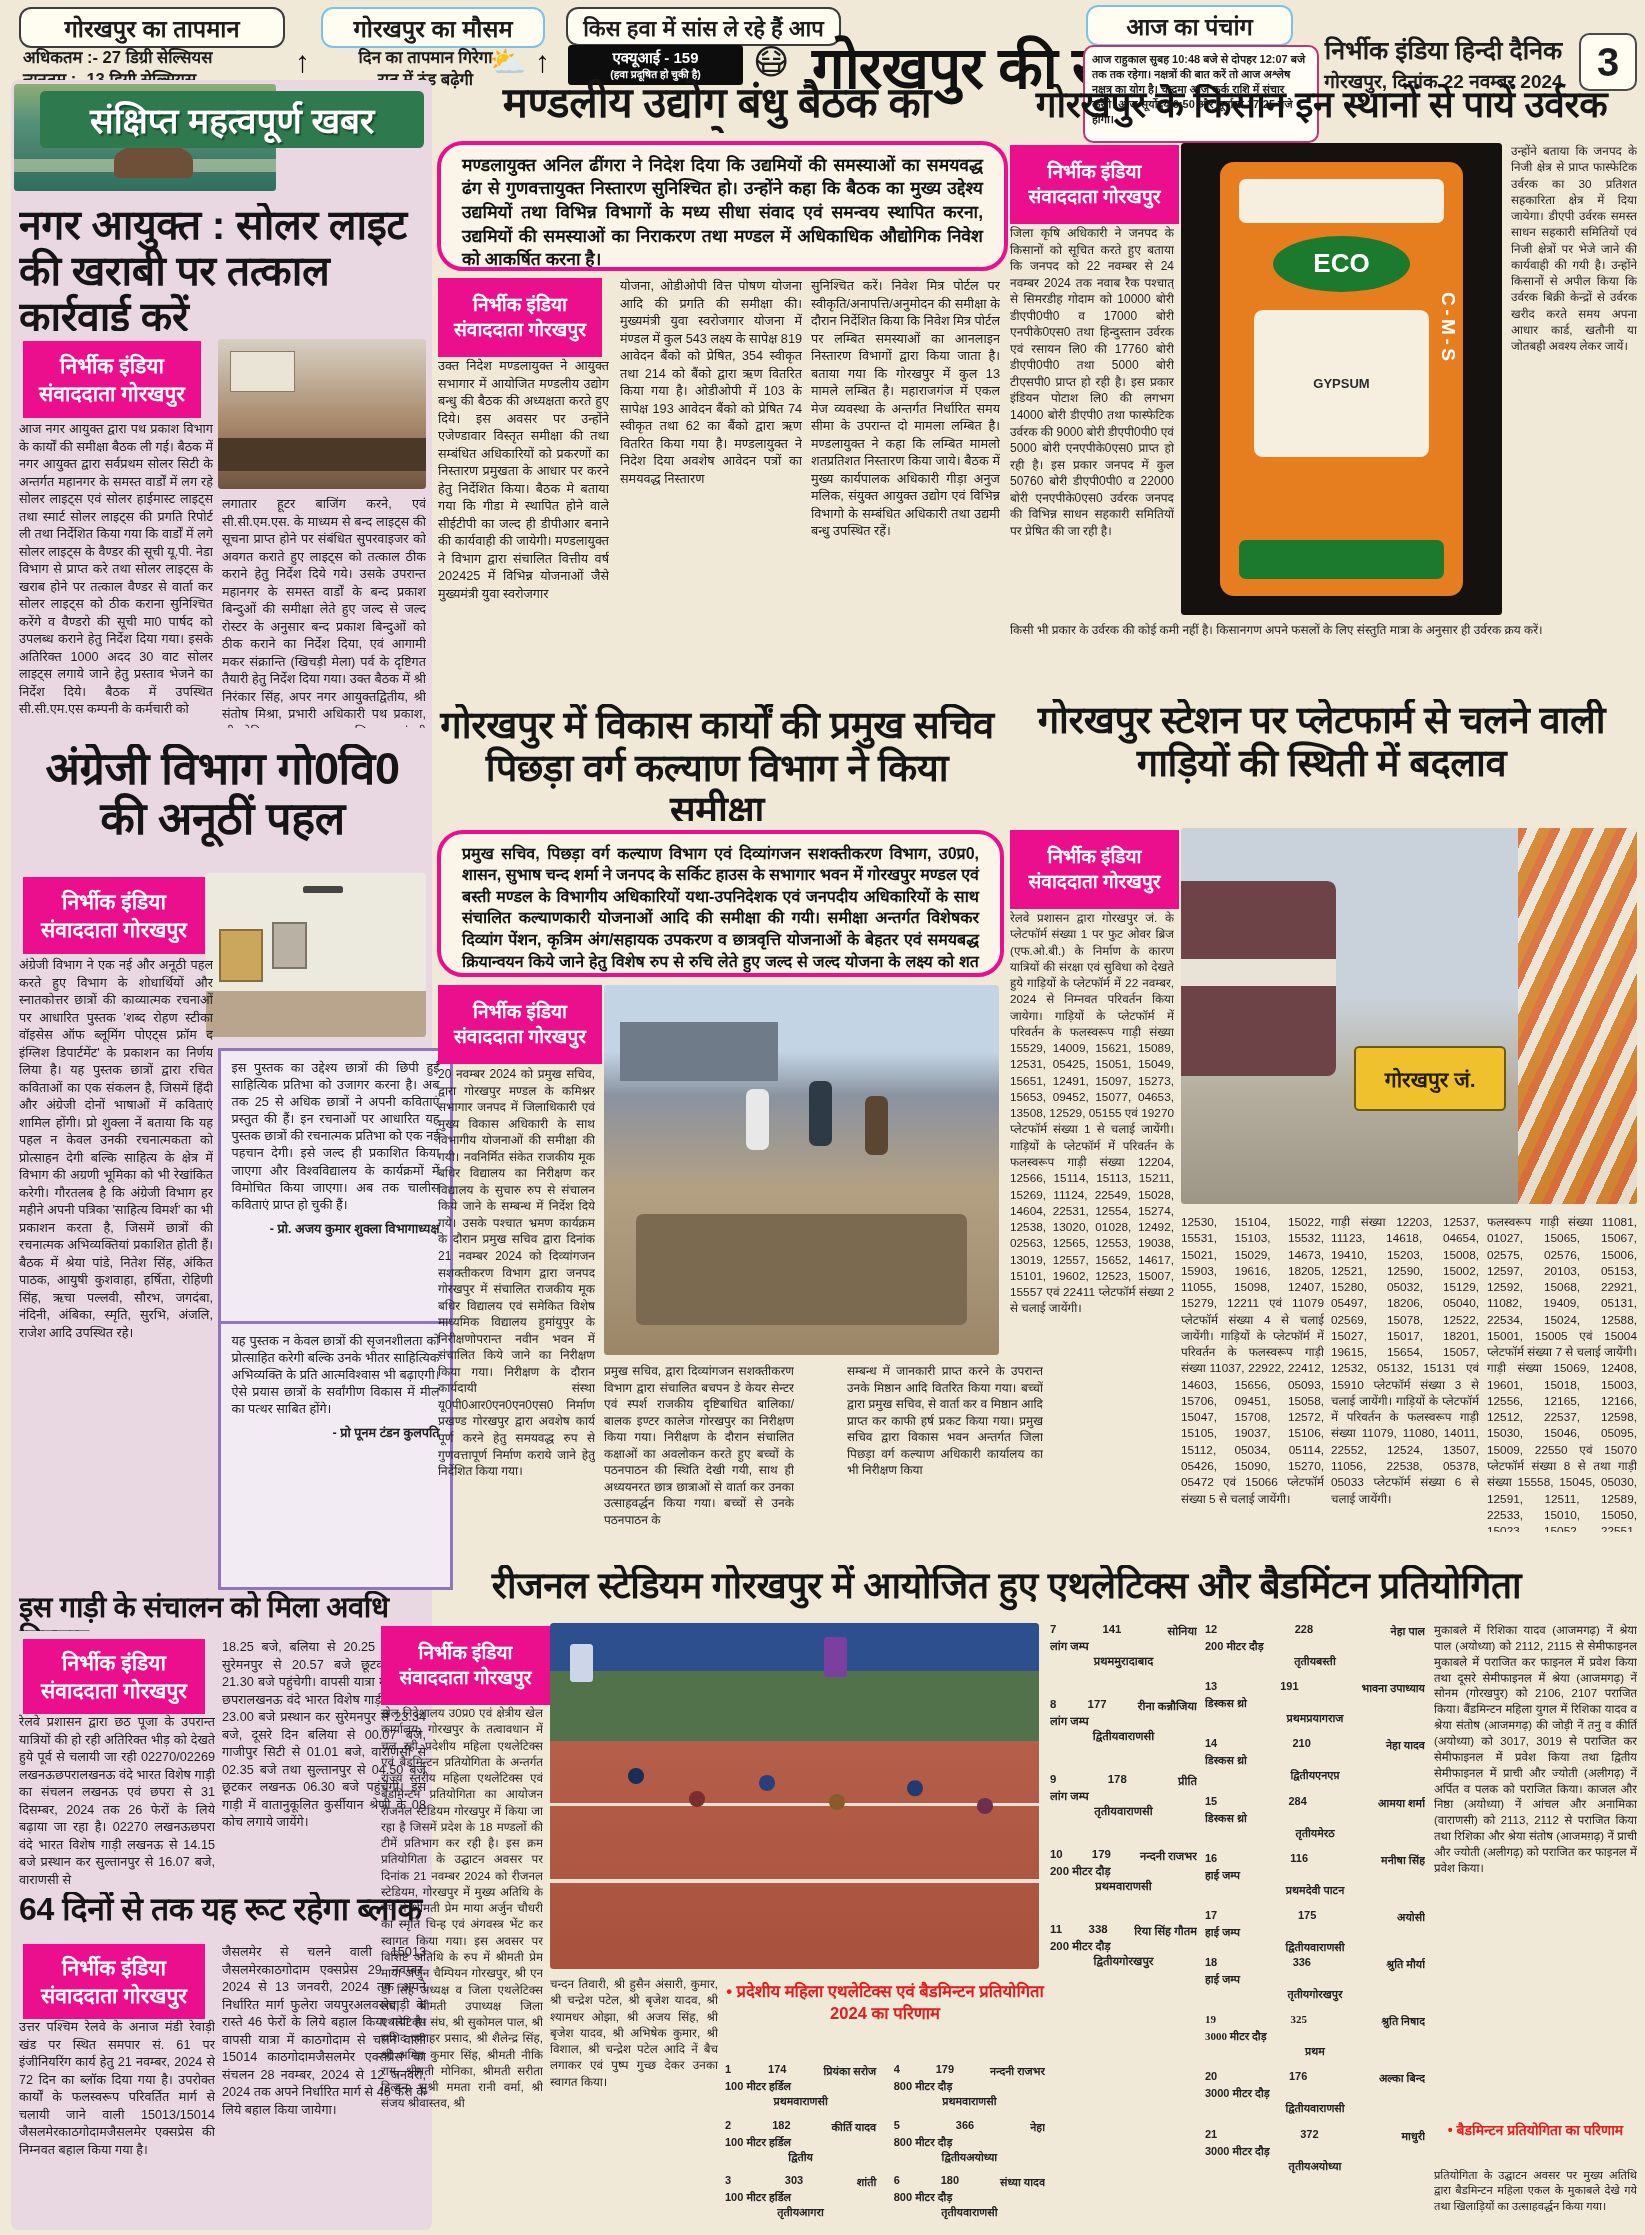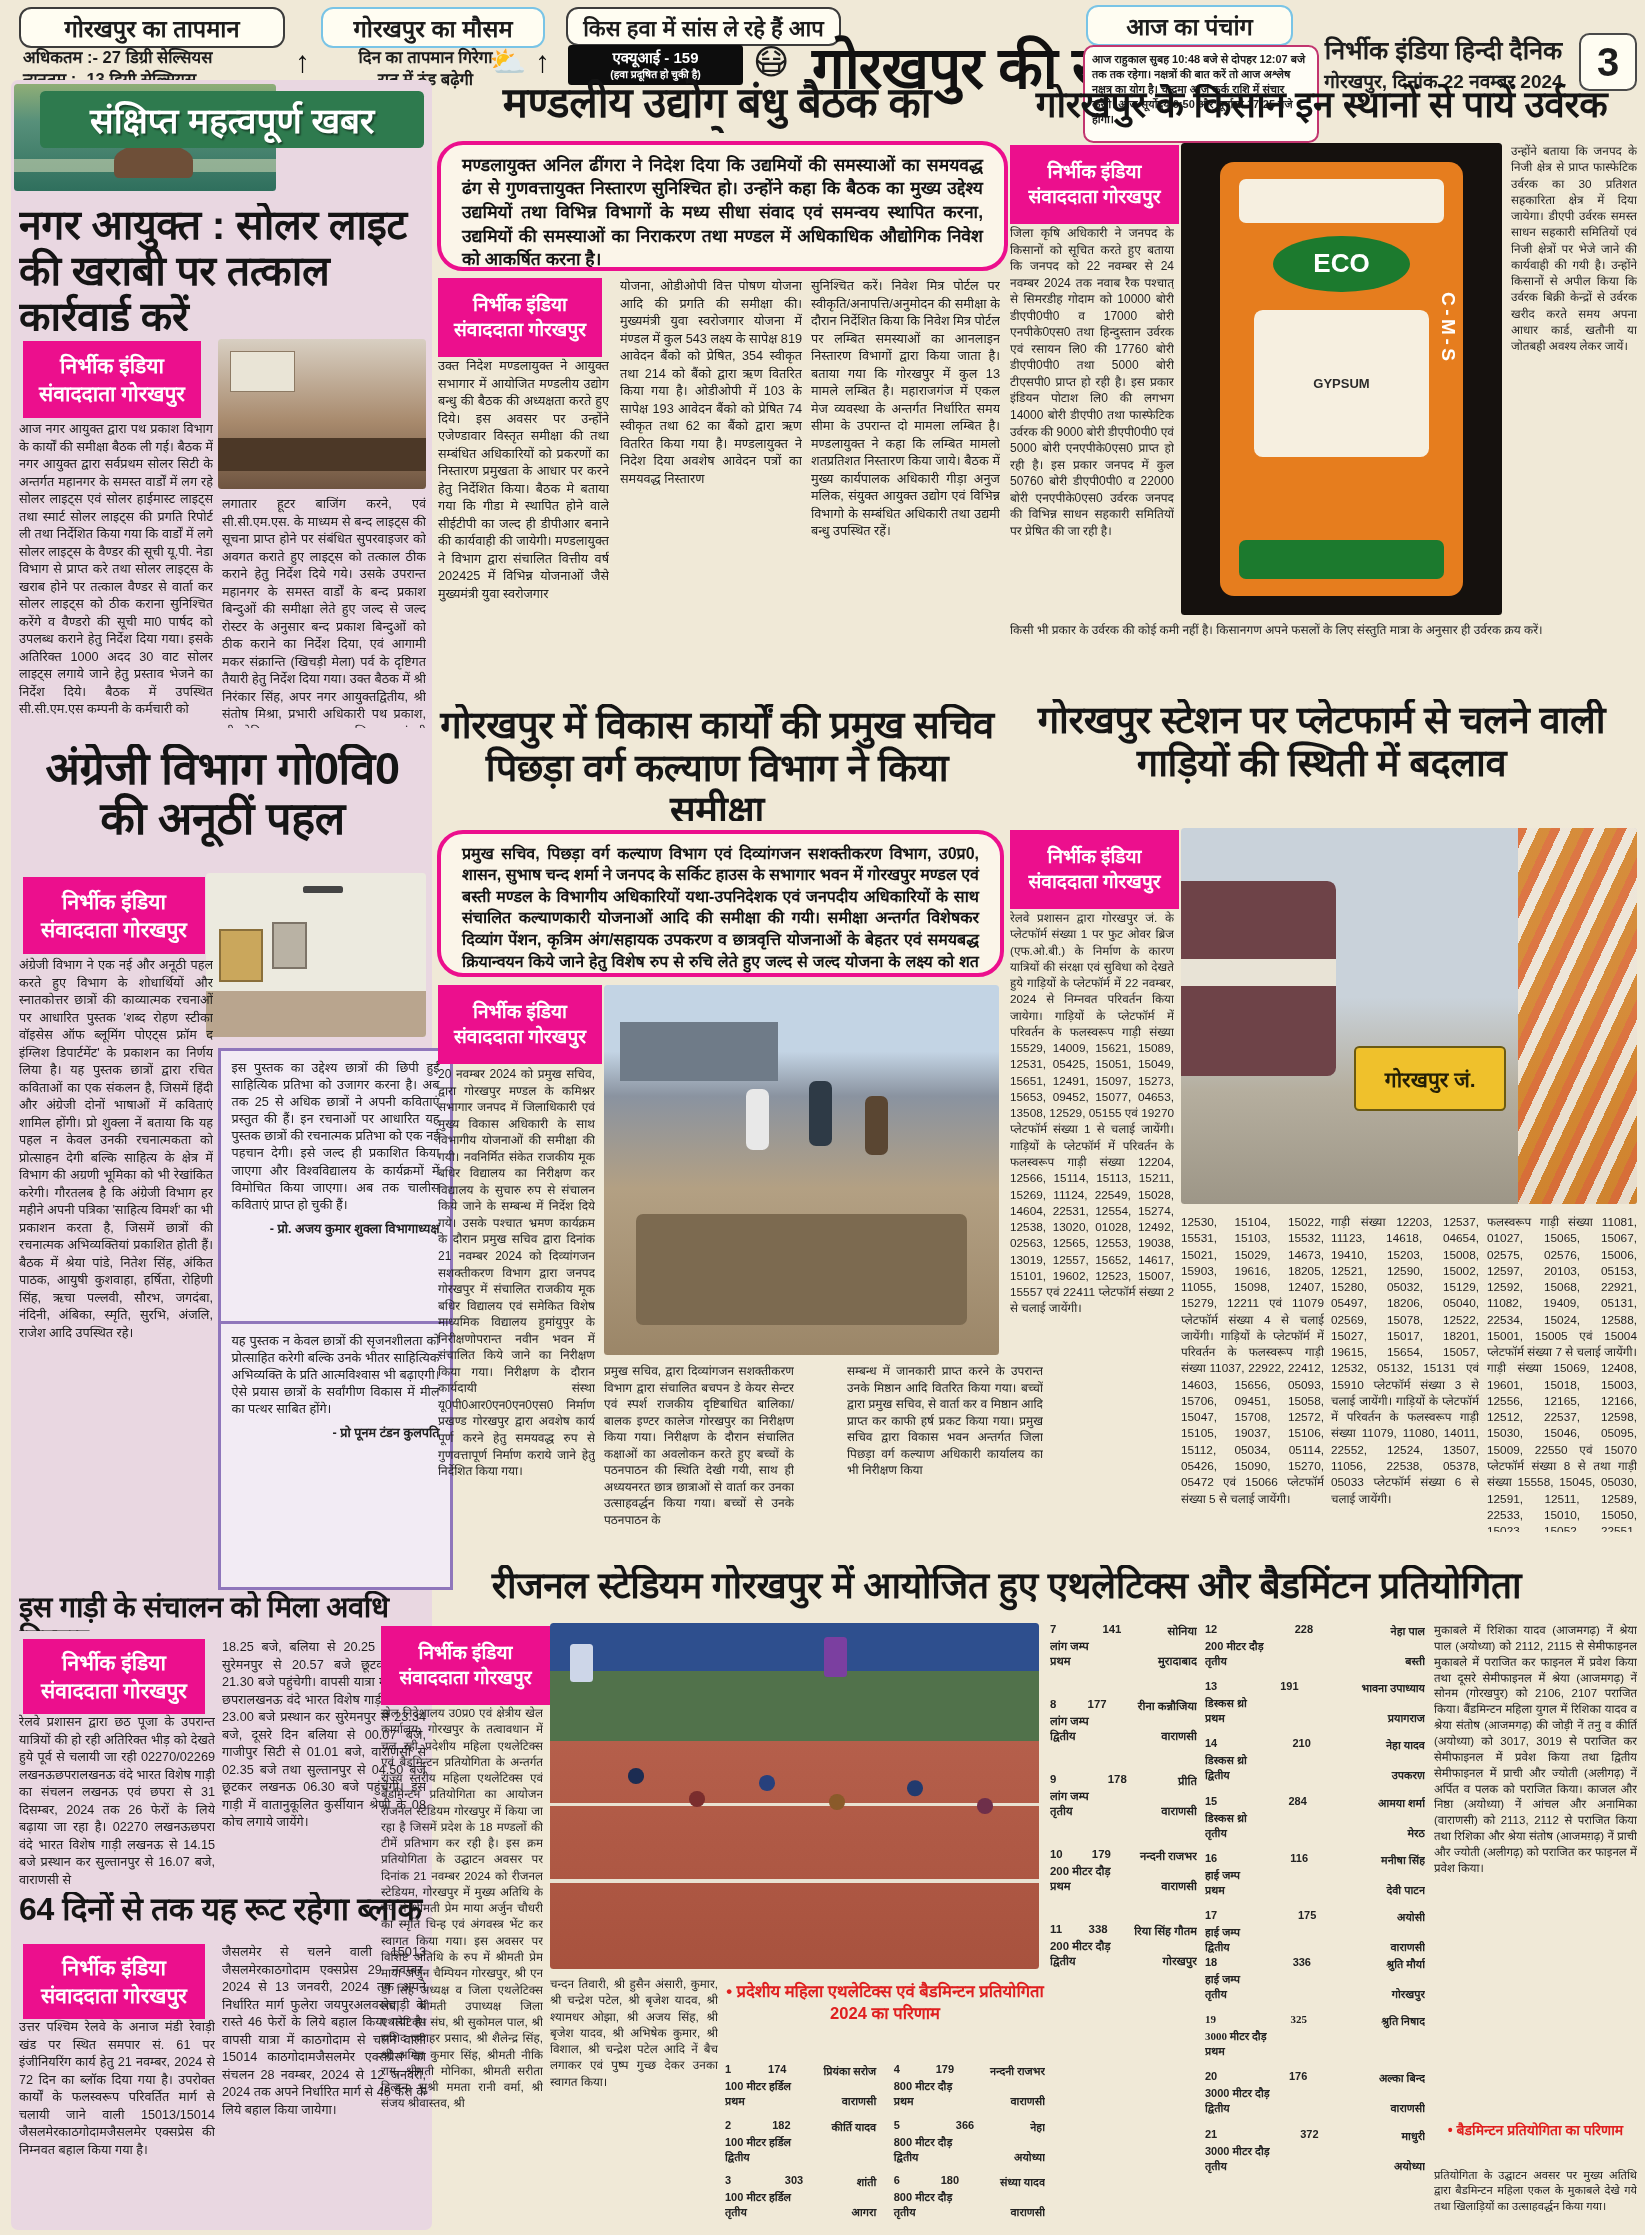--- a/index.html
+++ b/index.html
@@ -31,21 +31,21 @@
   .intro{border:4.4px solid #ec0f8d;border-radius:26px;background:#fbf5e9;font-weight:bold;
          color:#141414;padding:8.7px 21px;text-align:justify;overflow:hidden;line-height:1.35;}
   .quote{border:3.5px solid #8f76bb;background:#f2ebf4;padding:8.7px 10.5px;color:#222;
          font-size:12.7px;text-align:justify;overflow:hidden;line-height:1.35;}
   .attr{text-align:right;font-weight:bold;margin-top:7px;}
   .red-head{color:#df1f1f;font-weight:bold;text-align:center;line-height:1.35;overflow:hidden;}
   .photo{position:absolute;overflow:hidden;border-radius:3.5px;}
   .res{margin-bottom:10.5px;font-weight:bold;color:#222;}
   .r1{display:flex;justify-content:space-between;gap:5.2px;}
   .r1 .rn{text-align:right;}
-  .r3{display:flex;justify-content:space-between;}
+  .r3{display:flex;justify-content:center;}
   .results{overflow:hidden;}
   .fig{position:absolute;border-radius:7px;}
 </style>
 </head>
 <body>
 
 <div class="page">
 
   <div class="abs pill" style="left:19px;top:7px;width:262px;height:37px;font-size:23.6px;">
       <span>गोरखपुर का तापमान</span>
@@ -361,21 +361,21 @@
     </div>
       <div class="res" style="margin-bottom:12.2px;">
       <div class="r1">
           <span class="rp">14</span>
           <span class="rb">210</span>
           <span class="rn">नेहा यादव</span>
         </div>
       <div class="r2">डिस्कस थ्रो</div>
       <div class="r3">
           <span>द्वितीय</span>
-          <span class="rc">उपकरण़</span>
+          <span class="rc">एनएप़</span>
         </div>
     </div>
       <div class="res" style="margin-bottom:12.2px;">
       <div class="r1">
           <span class="rp">15</span>
           <span class="rb">284</span>
           <span class="rn">आमया शर्मा</span>
         </div>
       <div class="r2">डिस्कस थ्रो</div>
       <div class="r3">

